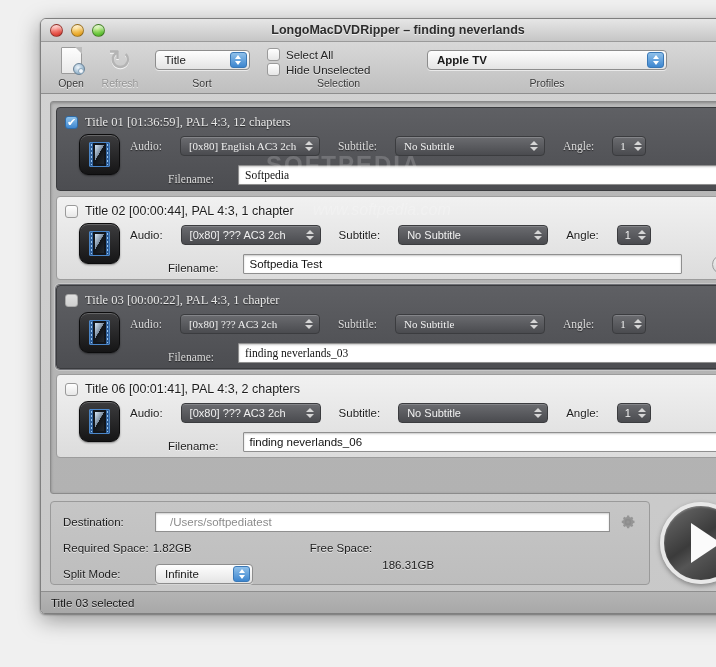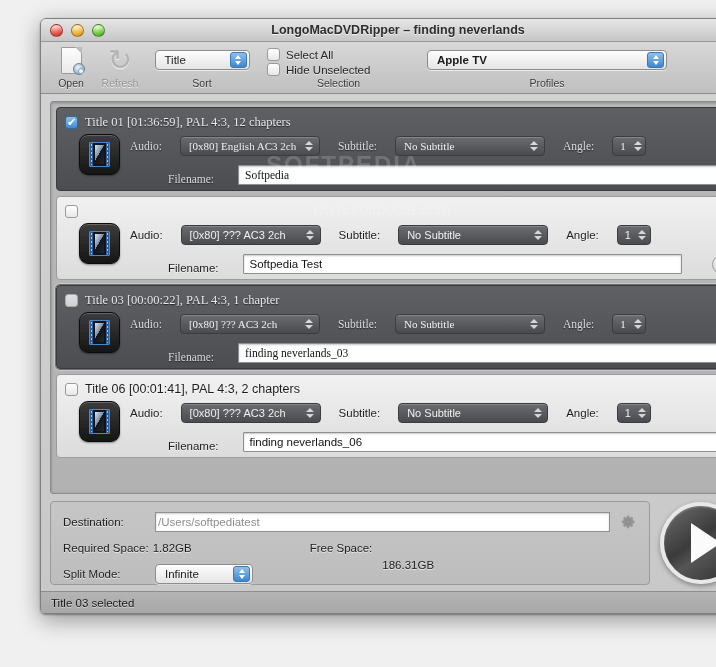--- a/index.html
+++ b/index.html
@@ -296,21 +296,21 @@
     background: linear-gradient(#c6c6c6,#bdbdbd);
     padding: 10px 12px;
   }
   .brow { display: flex; align-items: center; height: 20px; }
   .brow + .brow { margin-top: 6px; }
   .blabel { font-size: 11.5px; color: #1c1c1c; text-shadow: 0 1px 0 rgba(255,255,255,.65); }
   #lbl-destination { width: 92px; }
   #dest-input {
     flex: 1 1 auto; height: 20px; border: 1px solid #8f8f8f; background: #fff;
     box-shadow: inset 0 1px 2px rgba(0,0,0,.2);
-    display: flex; align-items: center; padding: 0 2px;
+    display: flex; align-items: center; padding: 0 14px;
     font-size: 11.5px; color: #8c8c8c;
   }
   #gear {
     margin-left: 9px; width: 18px; height: 18px; flex: 0 0 auto;
     color: #8d8d8d;
   }
   #lbl-required { margin-right: 4px; }
   #val-required { font-size: 11.5px; color: #1c1c1c; text-shadow: 0 1px 0 rgba(255,255,255,.65); }
   #lbl-free { margin-left: 118px; margin-right: 10px; }
   #val-free { font-size: 11.5px; color: #1c1c1c; text-shadow: 0 1px 0 rgba(255,255,255,.65); margin-top: 33px; }
@@ -469,20 +469,21 @@
             <span class="flabel" style="margin-left:38px">Filename:</span>
             <span class="text-field">Softpedia</span>
           </div>
         </div>
       </div>
     </div>
 
     <div class="title-row light">
       <div class="row-head">
         <span class="cbox"></span>
+        <span class="row-title">Title 02 [00:00:44], PAL 4:3, 1 chapter</span>
       </div>
       <div class="row-body">
         <div class="thumb">
             <div class="film">
               <span></span>
             </div>
           </div>
         <div class="fields">
           <div class="frow">
             <span class="flabel">Audio:</span>

